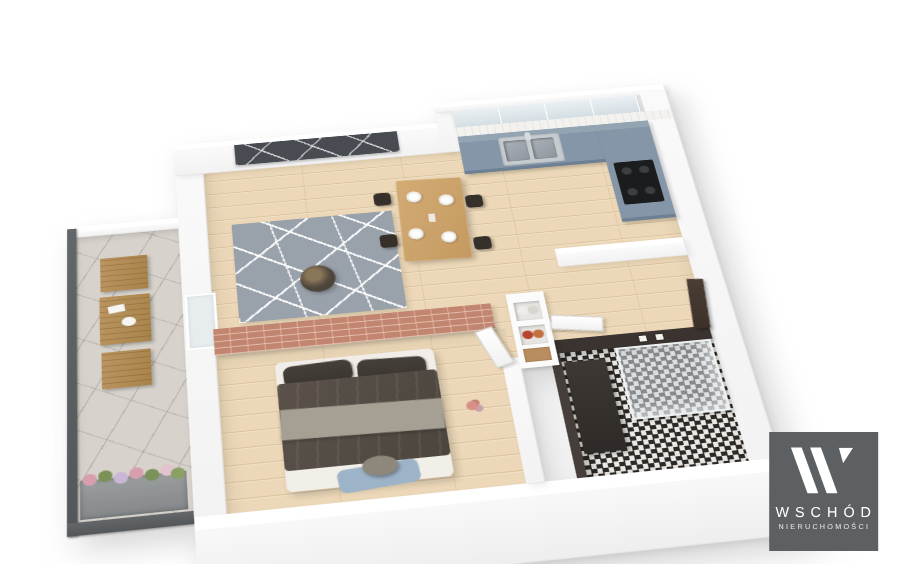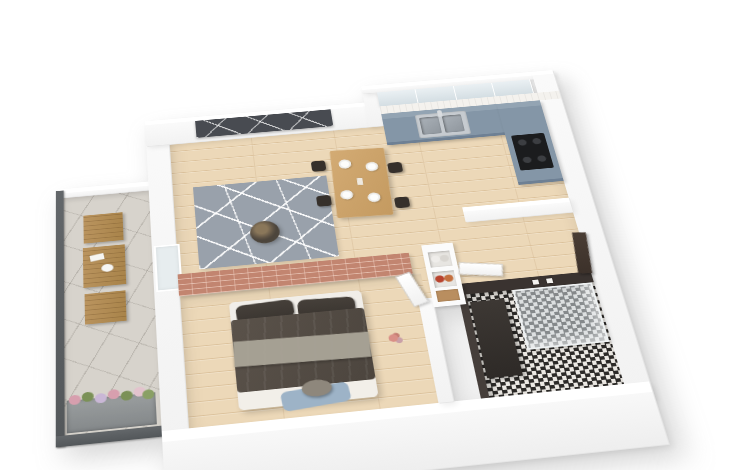--- a/index.html
+++ b/index.html
@@ -246,13 +246,22 @@
         </div>
         <div class="drawer"></div>
       </div>
       <div class="abs door door-bedroom"></div>
       <div class="abs door door-bathroom"></div>
       <div class="abs door-entrance"></div>
 
     </div>
   </div>
 
+  <div class="abs logo">
+    <div class="monogram">
+      <div class="mono-bar m1"></div>
+      <div class="mono-bar m2"></div>
+      <div class="mono-tri"></div>
+    </div>
+    <div class="logo-title">WSCHÓD</div>
+    <div class="logo-sub">NIERUCHOMOŚCI</div>
+  </div>
 </div>
 
 </body></html>

